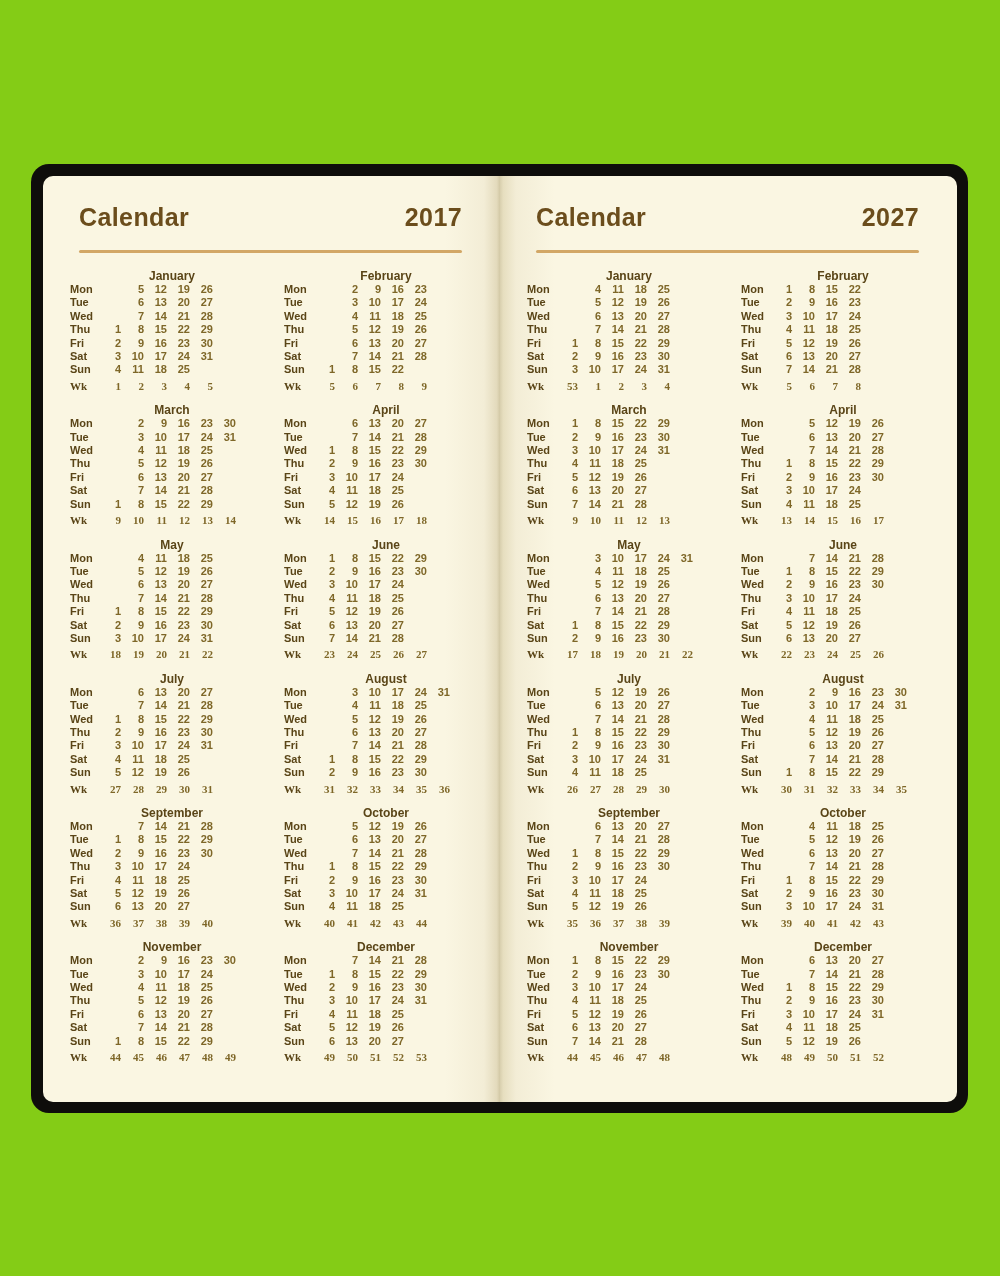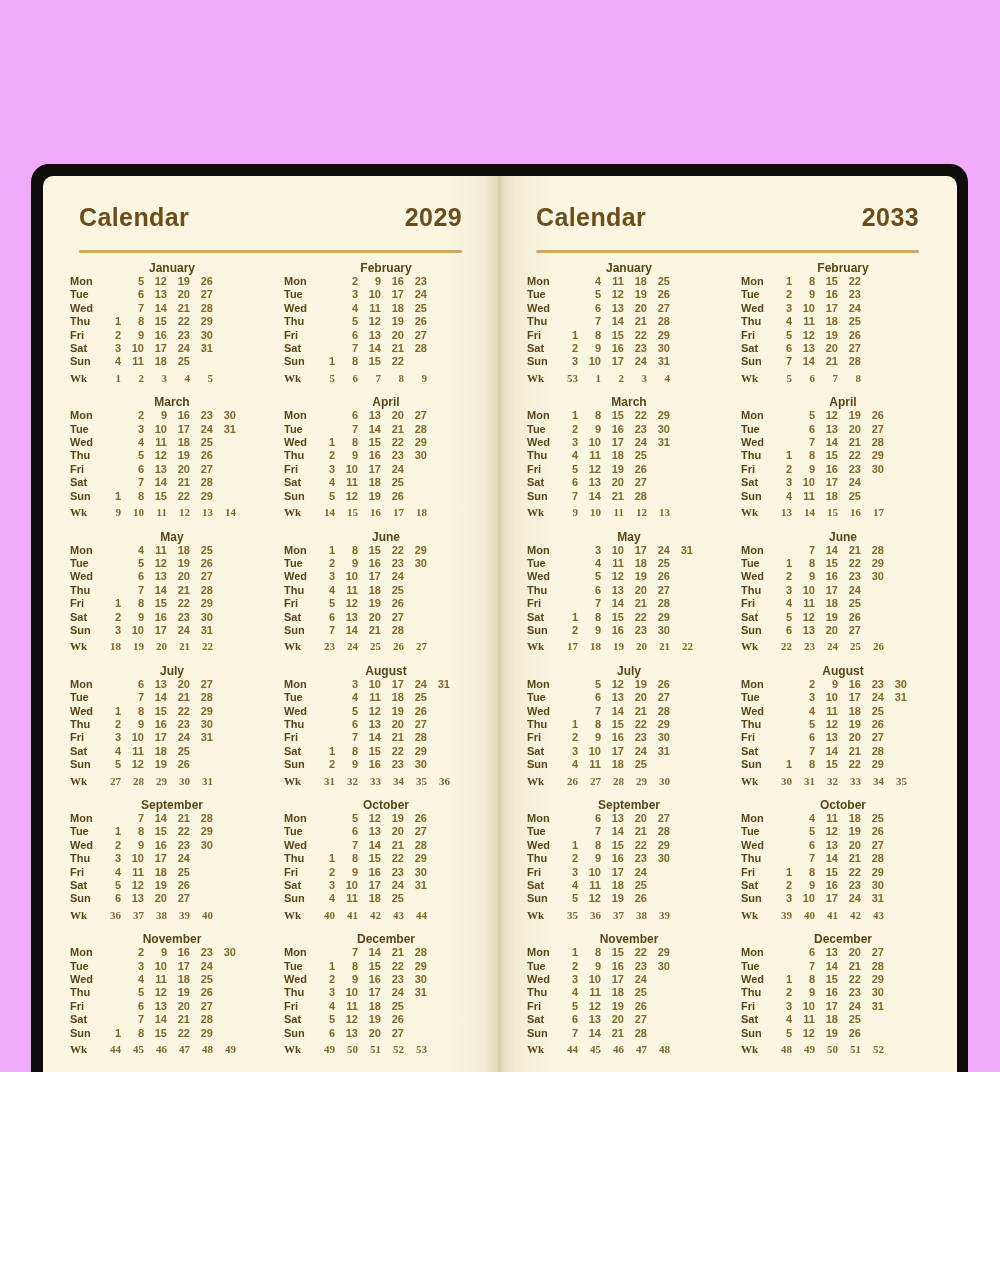--- a/index.html
+++ b/index.html
@@ -1,49 +1,49 @@
 <!DOCTYPE html>
 <html><head>
 <meta charset="utf-8">
 <style>
   html,body{margin:0;padding:0;background:#ffffff;}
-  .canvas{position:relative;width:1000px;height:1072px;background:#f0abfc;overflow:hidden;
+  .canvas{position:relative;width:1000px;height:1276px;background:#84cc16;overflow:hidden;
           font-family:"Liberation Sans",sans-serif;}
   .cover{position:absolute;left:31px;top:164px;width:937px;height:949px;
          background:#0e0d0b;border-radius:18px;}
   .page{position:absolute;top:12px;height:926px;width:457px;}
   .page-left{left:12px;border-radius:10px 0 0 10px;
     background:linear-gradient(90deg,#faf6e2 0%,#faf6e2 88%,#f3edd6 96.5%,#e3dabc 99.3%,#d2c8a5 100%);}
   .page-right{left:469px;border-radius:0 10px 10px 0;
     background:linear-gradient(270deg,#faf6e2 0%,#faf6e2 88%,#f3edd6 96.5%,#e6debf 99.3%,#d8cfae 100%);}
   .page-inner{position:absolute;left:36px;right:38px;top:0;}
   .title-row{display:flex;justify-content:space-between;align-items:baseline;
              margin-top:27px;font-size:25px;font-weight:bold;color:#6b4d1c;letter-spacing:.4px;}
   .rule{margin-top:18px;height:3px;background:#d2a766;border-radius:2px;}
-  .months{margin-top:9px;margin-left:-9px;display:grid;
+  .months{margin-top:17px;margin-left:-9px;display:grid;
           grid-template-columns:171px 171px;column-gap:43px;row-gap:11px;}
   .month{width:171px;}
   .month-name{margin-left:33px;text-align:center;font-weight:bold;font-size:12px;
               line-height:13px;color:#5a4517;}
   .mrow{display:grid;grid-template-columns:33px repeat(6,23px);line-height:13.4px;font-size:11px;}
   .wkrow{margin-top:3px;font-family:Liberation Serif, serif;}
   .rlabel{font-weight:bold;color:#5a4517;text-align:left;}
   .cell{text-align:right;padding-right:5px;font-weight:bold;color:#7e6728;}
 </style>
 </head>
 <body>
 
 <div class="canvas">
   <div class="cover">
 
     <div class="page page-left">
       <div class="page-inner">
         <div class="title-row">
           <span>Calendar</span>
-          <span>2029</span>
+          <span>2017</span>
         </div>
         <div class="rule"></div>
         <div class="months">
             <div class="month">
               <div class="month-name">January</div>
               <div class="mrow">
                 <span class="rlabel">Mon</span>
                 <span class="cell"></span>
                 <span class="cell">5</span>
                 <span class="cell">12</span>
@@ -941,21 +941,21 @@
               </div>
             </div>
           </div>
       </div>
     </div>
 
     <div class="page page-right">
       <div class="page-inner">
         <div class="title-row">
           <span>Calendar</span>
-          <span>2033</span>
+          <span>2027</span>
         </div>
         <div class="rule"></div>
         <div class="months">
             <div class="month">
               <div class="month-name">January</div>
               <div class="mrow">
                 <span class="rlabel">Mon</span>
                 <span class="cell"></span>
                 <span class="cell">4</span>
                 <span class="cell">11</span>

